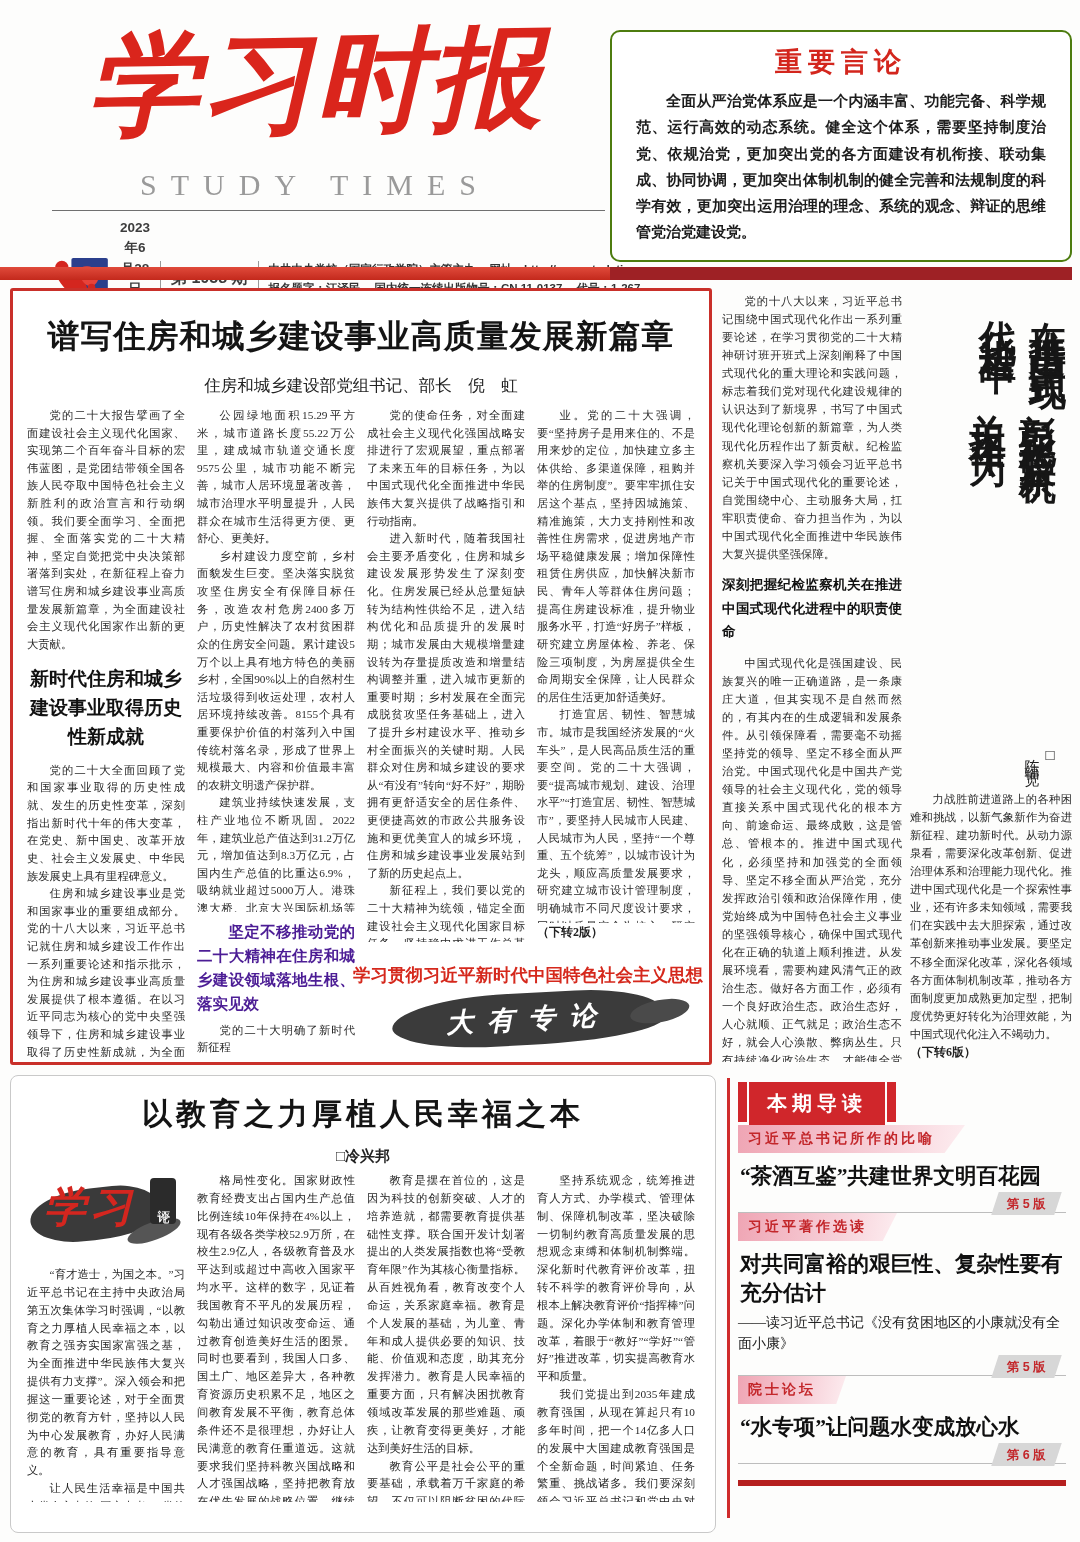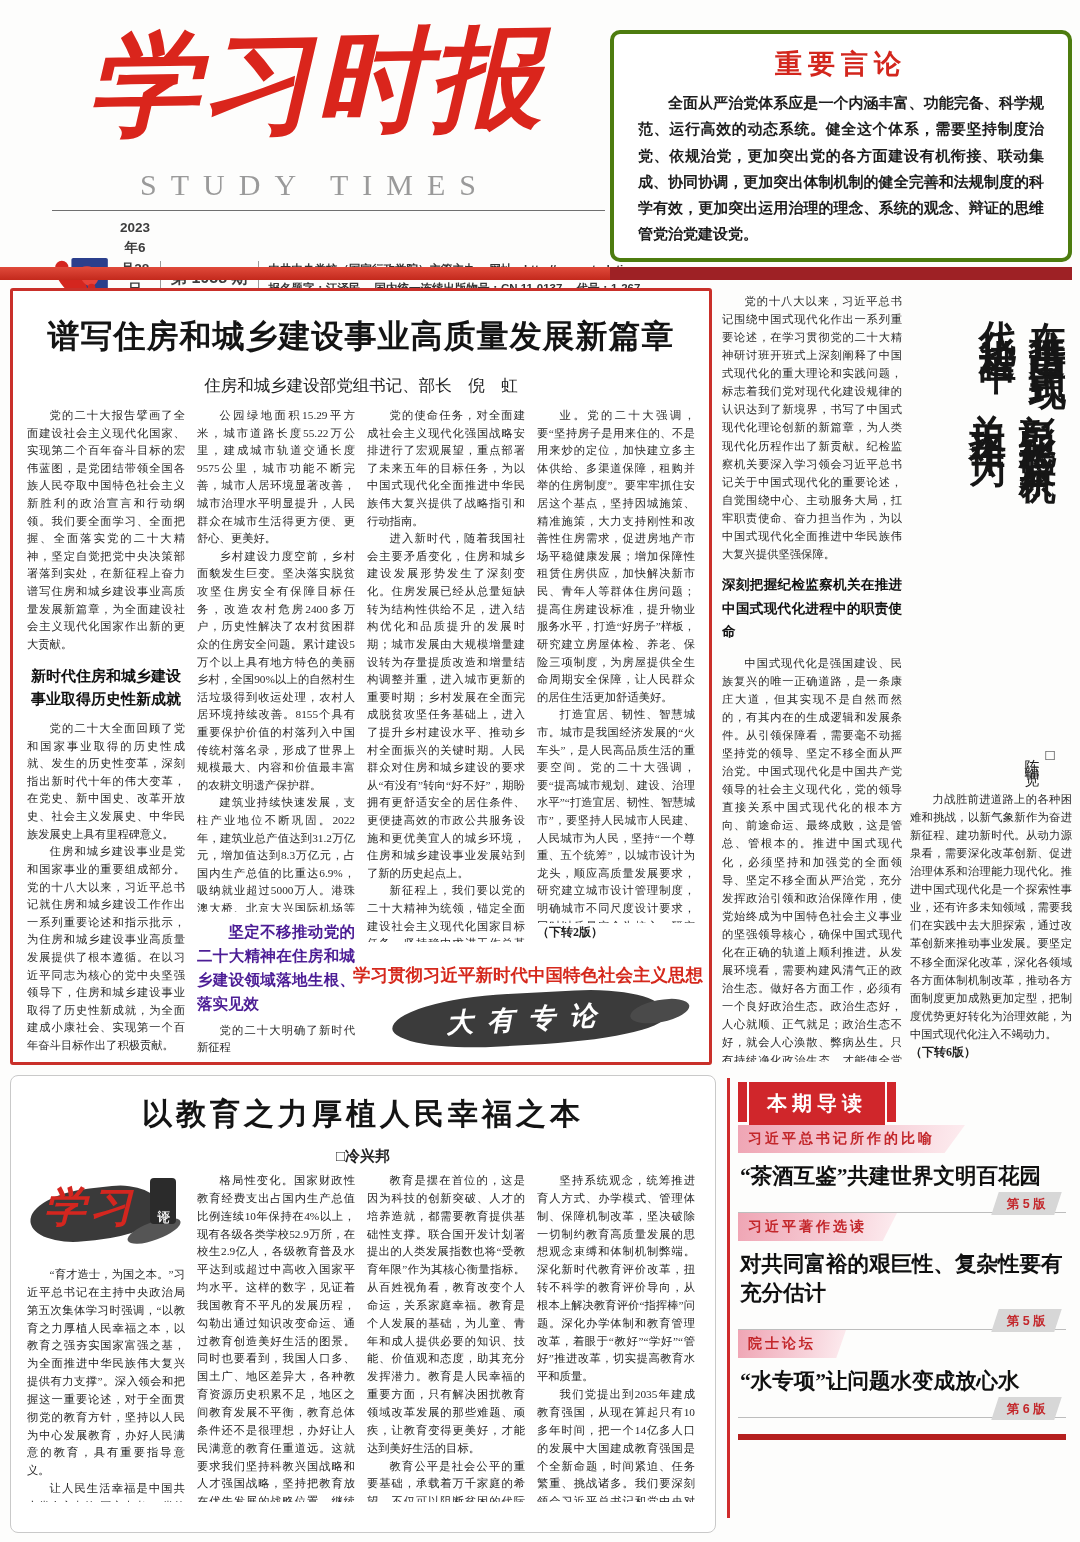--- a/index.html
+++ b/index.html
@@ -30,21 +30,21 @@
   .vdiv { width:0; height:36px; border-left:1px solid #999; }
   .issue { font-size:16px; font-weight:bold; color:#3c3c3c; white-space:nowrap; }
   .pub { font-size:11.5px; font-weight:bold; color:#333; line-height:1.6; }
   .pub .row { display:flex; gap:14px; white-space:nowrap; }
   .band-left { position:absolute; left:0; top:267px; width:610px; height:13px;
     background:linear-gradient(180deg,#e04a3b,#c3291c); }
   .band-right { position:absolute; left:610px; top:267px; width:462px; height:13px; background:#9e2125; }
   
   .quote-box {
     position:absolute; left:610px; top:30px; width:462px; height:232px;
-    border:4px solid #4d7c0f; border-radius:10px; background:#fff; overflow:hidden;
+    border:2px solid #4d7c0f; border-radius:10px; background:#fff; overflow:hidden;
   }
   .quote-title { text-align:center; font-family:"Liberation Sans", sans-serif;
     font-weight:800; font-size:27px; color:#d3261d; letter-spacing:6px; margin-top:12px; }
   .quote-body { padding:8px 24px 0 24px; font-size:15px; line-height:1.75;
     text-align:justify; text-indent:2em; color:#1d1d1d; font-weight:bold; }
   
   .lead-box {
     position:absolute; left:10px; top:288px; width:702px; height:777px;
     border:3px solid #c9302a; border-radius:3px; background:#fff; padding:14px 14px 8px;
   }
@@ -53,21 +53,21 @@
   .lead-byline { text-align:center; font-size:16.5px; color:#222; margin:16px 0 10px; }
   .lead-body { position:relative; display:flex; gap:12px; margin-top:4px; height:650px; }
   .col { width:158px; flex:0 0 auto; font-size:11.3px; line-height:1.56;
     text-align:justify; color:#2a2a2a; overflow:hidden; }
   .col p { text-indent:2em; margin:0; }
   .col.h650 { height:650px; }
   .col.h535 { height:535px; }
   .col .paras { overflow:hidden; }
   .colflex { display:flex; flex-direction:column; }
   .colflex .paras { flex:1 1 auto; }
-  .sub1 { font-family:"Liberation Sans", sans-serif; font-weight:800; font-size:15px;
+  .sub1 { font-family:"Liberation Sans", sans-serif; font-weight:800; font-size:19px;
     line-height:1.55; text-align:center; margin:10px 0; color:#111; }
   .sub2 { font-family:"Liberation Sans", sans-serif; font-weight:800; font-size:15.5px;
     line-height:1.55; margin:8px 0 6px; color:#4c1d95; }
   .sub2 .ind { display:inline-block; width:2em; }
   .lastline { text-indent:2em; font-size:11.3px; }
   .continued { font-weight:bold; font-size:12px; color:#222; padding-right:6px; }
   .slogan-block {
     position:absolute; right:0; bottom:0; width:334px; height:106px; background:#fff;
     display:flex; flex-direction:column; align-items:center; justify-content:center; gap:6px;
   }
@@ -292,20 +292,21 @@
       <div class="ribbon">习近平总书记所作的比喻</div>
       <div class="d-title">“茶酒互鉴”共建世界文明百花园</div>
       <div class="pageline">
         <span class="badge"><span>第 5 版</span></span>
       </div>
     </div>
 
     <div>
       <div class="ribbon">习近平著作选读</div>
       <div class="d-title">对共同富裕的艰巨性、复杂性要有充分估计</div>
+      <div class="d-sub">——读习近平总书记《没有贫困地区的小康就没有全面小康》</div>
       <div class="pageline">
         <span class="badge"><span>第 5 版</span></span>
       </div>
     </div>
 
     <div>
       <div class="ribbon">院士论坛</div>
       <div class="d-title">“水专项”让问题水变成放心水</div>
       <div class="pageline">
         <span class="badge"><span>第 6 版</span></span>

